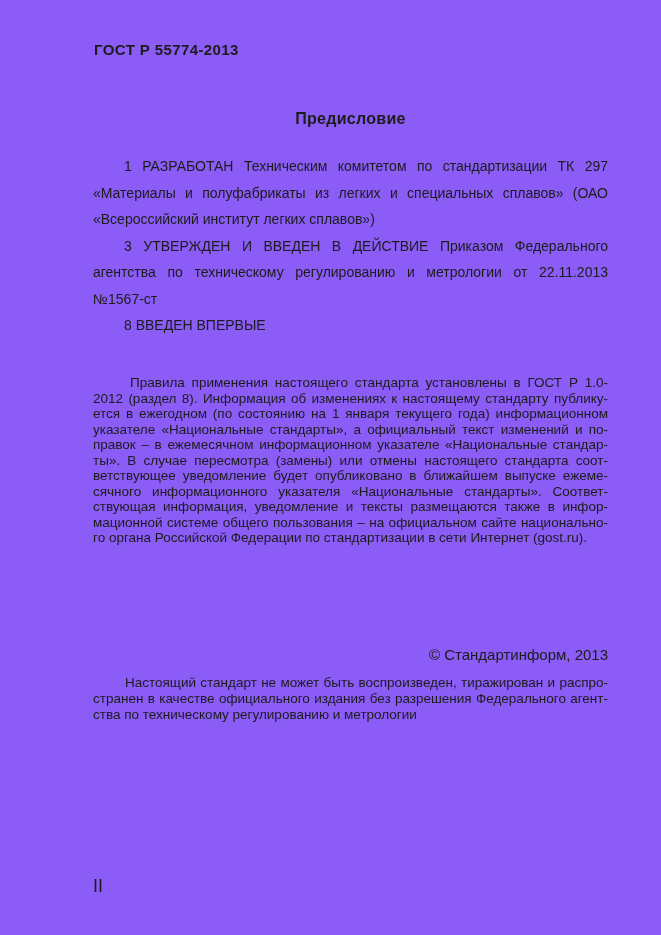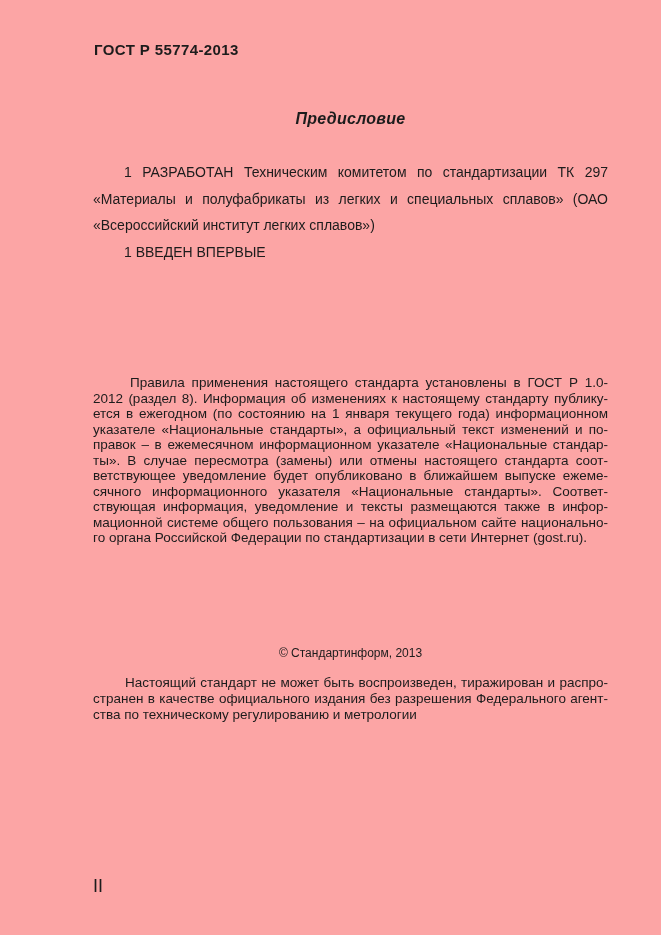--- a/index.html
+++ b/index.html
@@ -11,21 +11,21 @@
     width: 661px;
     height: 935px;
     position: relative;
     font-family: "Liberation Sans", sans-serif;
     color: #1c1c1c;
     overflow: hidden;
   }
   .page {
     position: absolute;
     inset: 0;
-    background: #fca5a5;
+    background: #8b5cf6;
     padding-left: 40px;
   }
   .doc-header {
     position: absolute;
     top: 41px;
     left: 94px;
     font-size: 15px;
     font-weight: bold;
     letter-spacing: 0.4px;
     white-space: nowrap;
@@ -33,25 +33,24 @@
   .doc-title {
     position: absolute;
     top: 110px;
     left: 93px;
     width: 515px;
     margin: 0;
     text-align: center;
     font-size: 16px;
     font-weight: bold;
     letter-spacing: 0.3px;
-    font-style: italic;
   }
   .foreword {
     position: absolute;
-    top: 159px;
+    top: 153px;
     left: 93px;
     width: 515px;
     font-size: 14px;
     line-height: 26.5px;
     text-align: justify;
   }
   .foreword p {
     margin: 0;
     text-indent: 31px;
   }
@@ -64,22 +63,22 @@
     font-size: 13.5px;
     line-height: 15.5px;
     text-align: justify;
     text-indent: 37px;
   }
   .copyright {
     position: absolute;
     top: 646px;
     left: 93px;
     width: 515px;
-    text-align: center;
-    font-size: 12px;
+    text-align: right;
+    font-size: 15px;
   }
   .disclaimer {
     position: absolute;
     top: 675px;
     left: 93px;
     width: 515px;
     margin: 0;
     font-size: 13.5px;
     line-height: 16px;
     text-align: justify;
@@ -96,21 +95,22 @@
 <body>
 
 <div class="page">
 
   <div class="doc-header">ГОСТ Р 55774-2013</div>
 
   <h1 class="doc-title">Предисловие</h1>
 
   <div class="foreword">
     <p>1 РАЗРАБОТАН  Техническим комитетом по стандартизации ТК 297 «Материалы и полуфабрикаты из легких и специальных сплавов» (ОАО «Всерос­сийский институт легких сплавов»)</p>
-    <p>1 ВВЕДЕН ВПЕРВЫЕ</p>
+    <p>3 УТВЕРЖДЕН  И  ВВЕДЕН В ДЕЙСТВИЕ Приказом Федерального агентст­ва по техническому регулированию и метрологии от 22.11.2013 №1567-ст</p>
+    <p>8 ВВЕДЕН ВПЕРВЫЕ</p>
   </div>
 
   <p class="note">Правила применения настоящего стандарта установлены в ГОСТ Р 1.0-2012 (раздел 8). Информация об изменениях к настоящему стандарту публику­ется в ежегодном (по состоянию на 1 января текущего года) информационном указателе «Национальные стандарты», а официальный текст изменений и по­правок – в ежемесячном информационном указателе «Национальные стандар­ты». В случае пересмотра (замены) или отмены настоящего стандарта соот­ветствующее уведомление будет опубликовано в ближайшем выпуске ежеме­сячного информационного указателя «Национальные стандарты». Соответ­ствующая информация, уведомление и тексты размещаются также в инфор­мационной системе общего пользования – на официальном сайте национально­го органа Российской Федерации по стандартизации в сети Интернет (gost.ru).</p>
 
   <div class="copyright">© Стандартинформ, 2013</div>
 
   <p class="disclaimer">Настоящий стандарт не может быть воспроизведен, тиражирован и распро­странен в качестве официального издания без разрешения Федерального агент­ства по техническому регулированию и метрологии</p>
 
   <div class="page-number">II</div>
 

